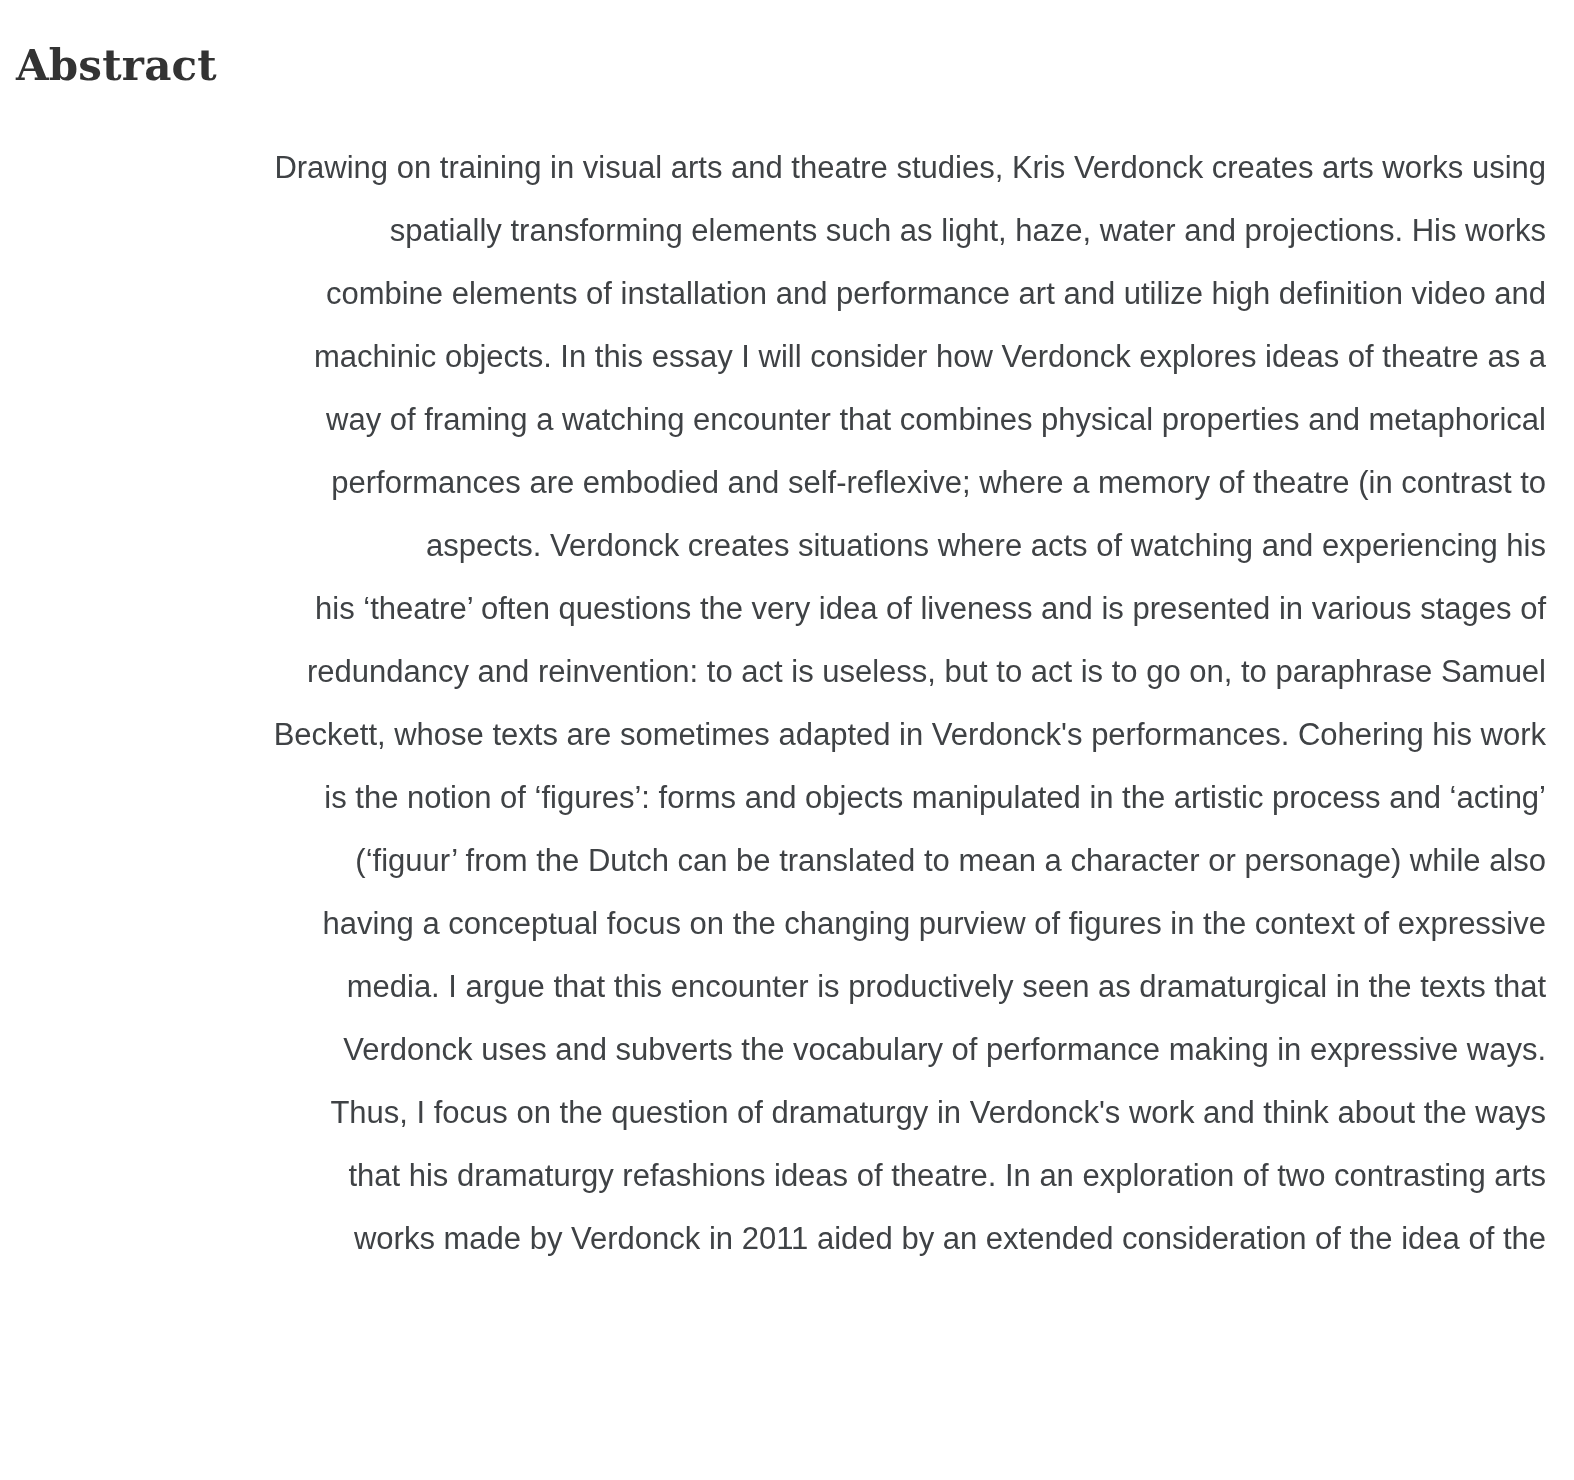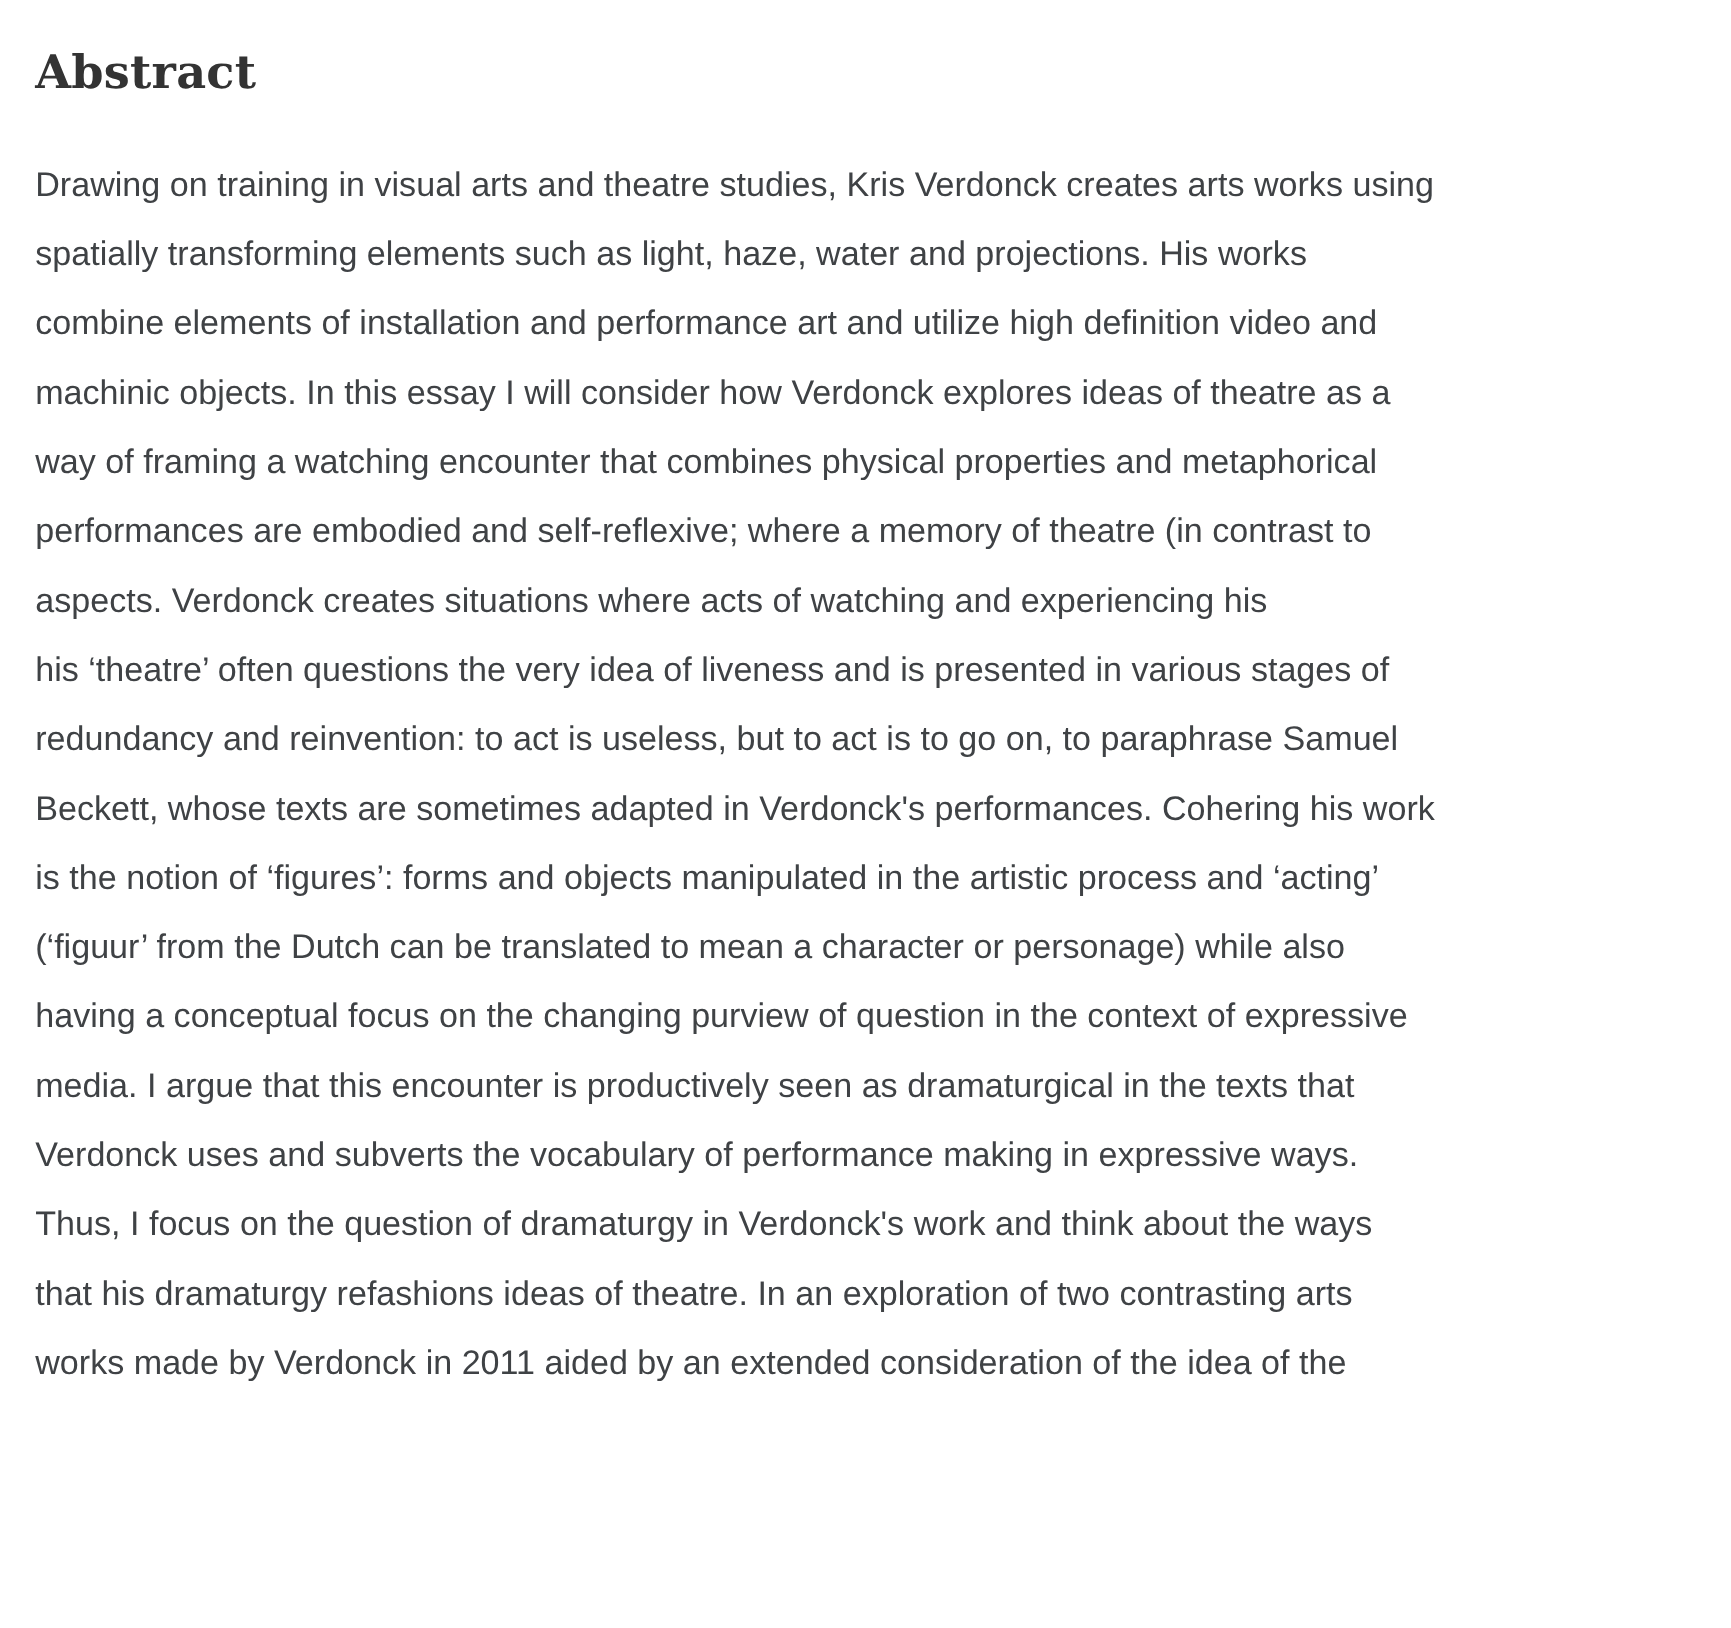--- a/index.html
+++ b/index.html
@@ -7,41 +7,42 @@
     padding: 0;
     background: #ffffff;
   }
   body {
     width: 1574px;
     height: 1480px;
     overflow: hidden;
     font-family: "Liberation Sans", sans-serif;
   }
   .content {
-    padding: 40px 28px 0 32px;
+    padding: 40px 28px 0 16px;
   }
   .abstract-heading {
     margin: 0;
     font-family: "DejaVu Serif", serif;
     font-weight: bold;
     font-size: 42px;
     line-height: 52px;
     color: var(--heading-color, #333333);
     letter-spacing: 0.2px;
   }
   .abstract-paragraph {
     margin-top: 44px;
     font-size: 31px;
     line-height: 63px;
     color: var(--body-color, #3f4245);
     letter-spacing: 0px;
   }
   .abstract-line {
     display: block;
     white-space: nowrap;
+    text-align: right;
   }
 </style>
 </head>
 <body style="background: rgb(255, 255, 255);">
 
 <main class="content">
   <h2 class="abstract-heading">Abstract</h2>
 
   <div class="abstract-paragraph">
     <span class="abstract-line">Drawing on training in visual arts and theatre studies, Kris Verdonck creates arts works using</span>
@@ -49,20 +50,20 @@
     <span class="abstract-line">combine elements of installation and performance art and utilize high definition video and</span>
     <span class="abstract-line">machinic objects. In this essay I will consider how Verdonck explores ideas of theatre as a</span>
     <span class="abstract-line">way of framing a watching encounter that combines physical properties and metaphorical</span>
     <span class="abstract-line">performances are embodied and self-reflexive; where a memory of theatre (in contrast to</span>
     <span class="abstract-line">aspects. Verdonck creates situations where acts of watching and experiencing his</span>
     <span class="abstract-line">his ‘theatre’ often questions the very idea of liveness and is presented in various stages of</span>
     <span class="abstract-line">redundancy and reinvention: to act is useless, but to act is to go on, to paraphrase Samuel</span>
     <span class="abstract-line">Beckett, whose texts are sometimes adapted in Verdonck's performances. Cohering his work</span>
     <span class="abstract-line">is the notion of ‘figures’: forms and objects manipulated in the artistic process and ‘acting’</span>
     <span class="abstract-line">(‘figuur’ from the Dutch can be translated to mean a character or personage) while also</span>
-    <span class="abstract-line">having a conceptual focus on the changing purview of question in the context of expressive</span>
+    <span class="abstract-line">having a conceptual focus on the changing purview of figures in the context of expressive</span>
     <span class="abstract-line">media. I argue that this encounter is productively seen as dramaturgical in the texts that</span>
     <span class="abstract-line">Verdonck uses and subverts the vocabulary of performance making in expressive ways.</span>
     <span class="abstract-line">Thus, I focus on the question of dramaturgy in Verdonck's work and think about the ways</span>
     <span class="abstract-line">that his dramaturgy refashions ideas of theatre. In an exploration of two contrasting arts</span>
     <span class="abstract-line">works made by Verdonck in 2011 aided by an extended consideration of the idea of the</span>
   </div>
 </main>
 
 </body></html>

